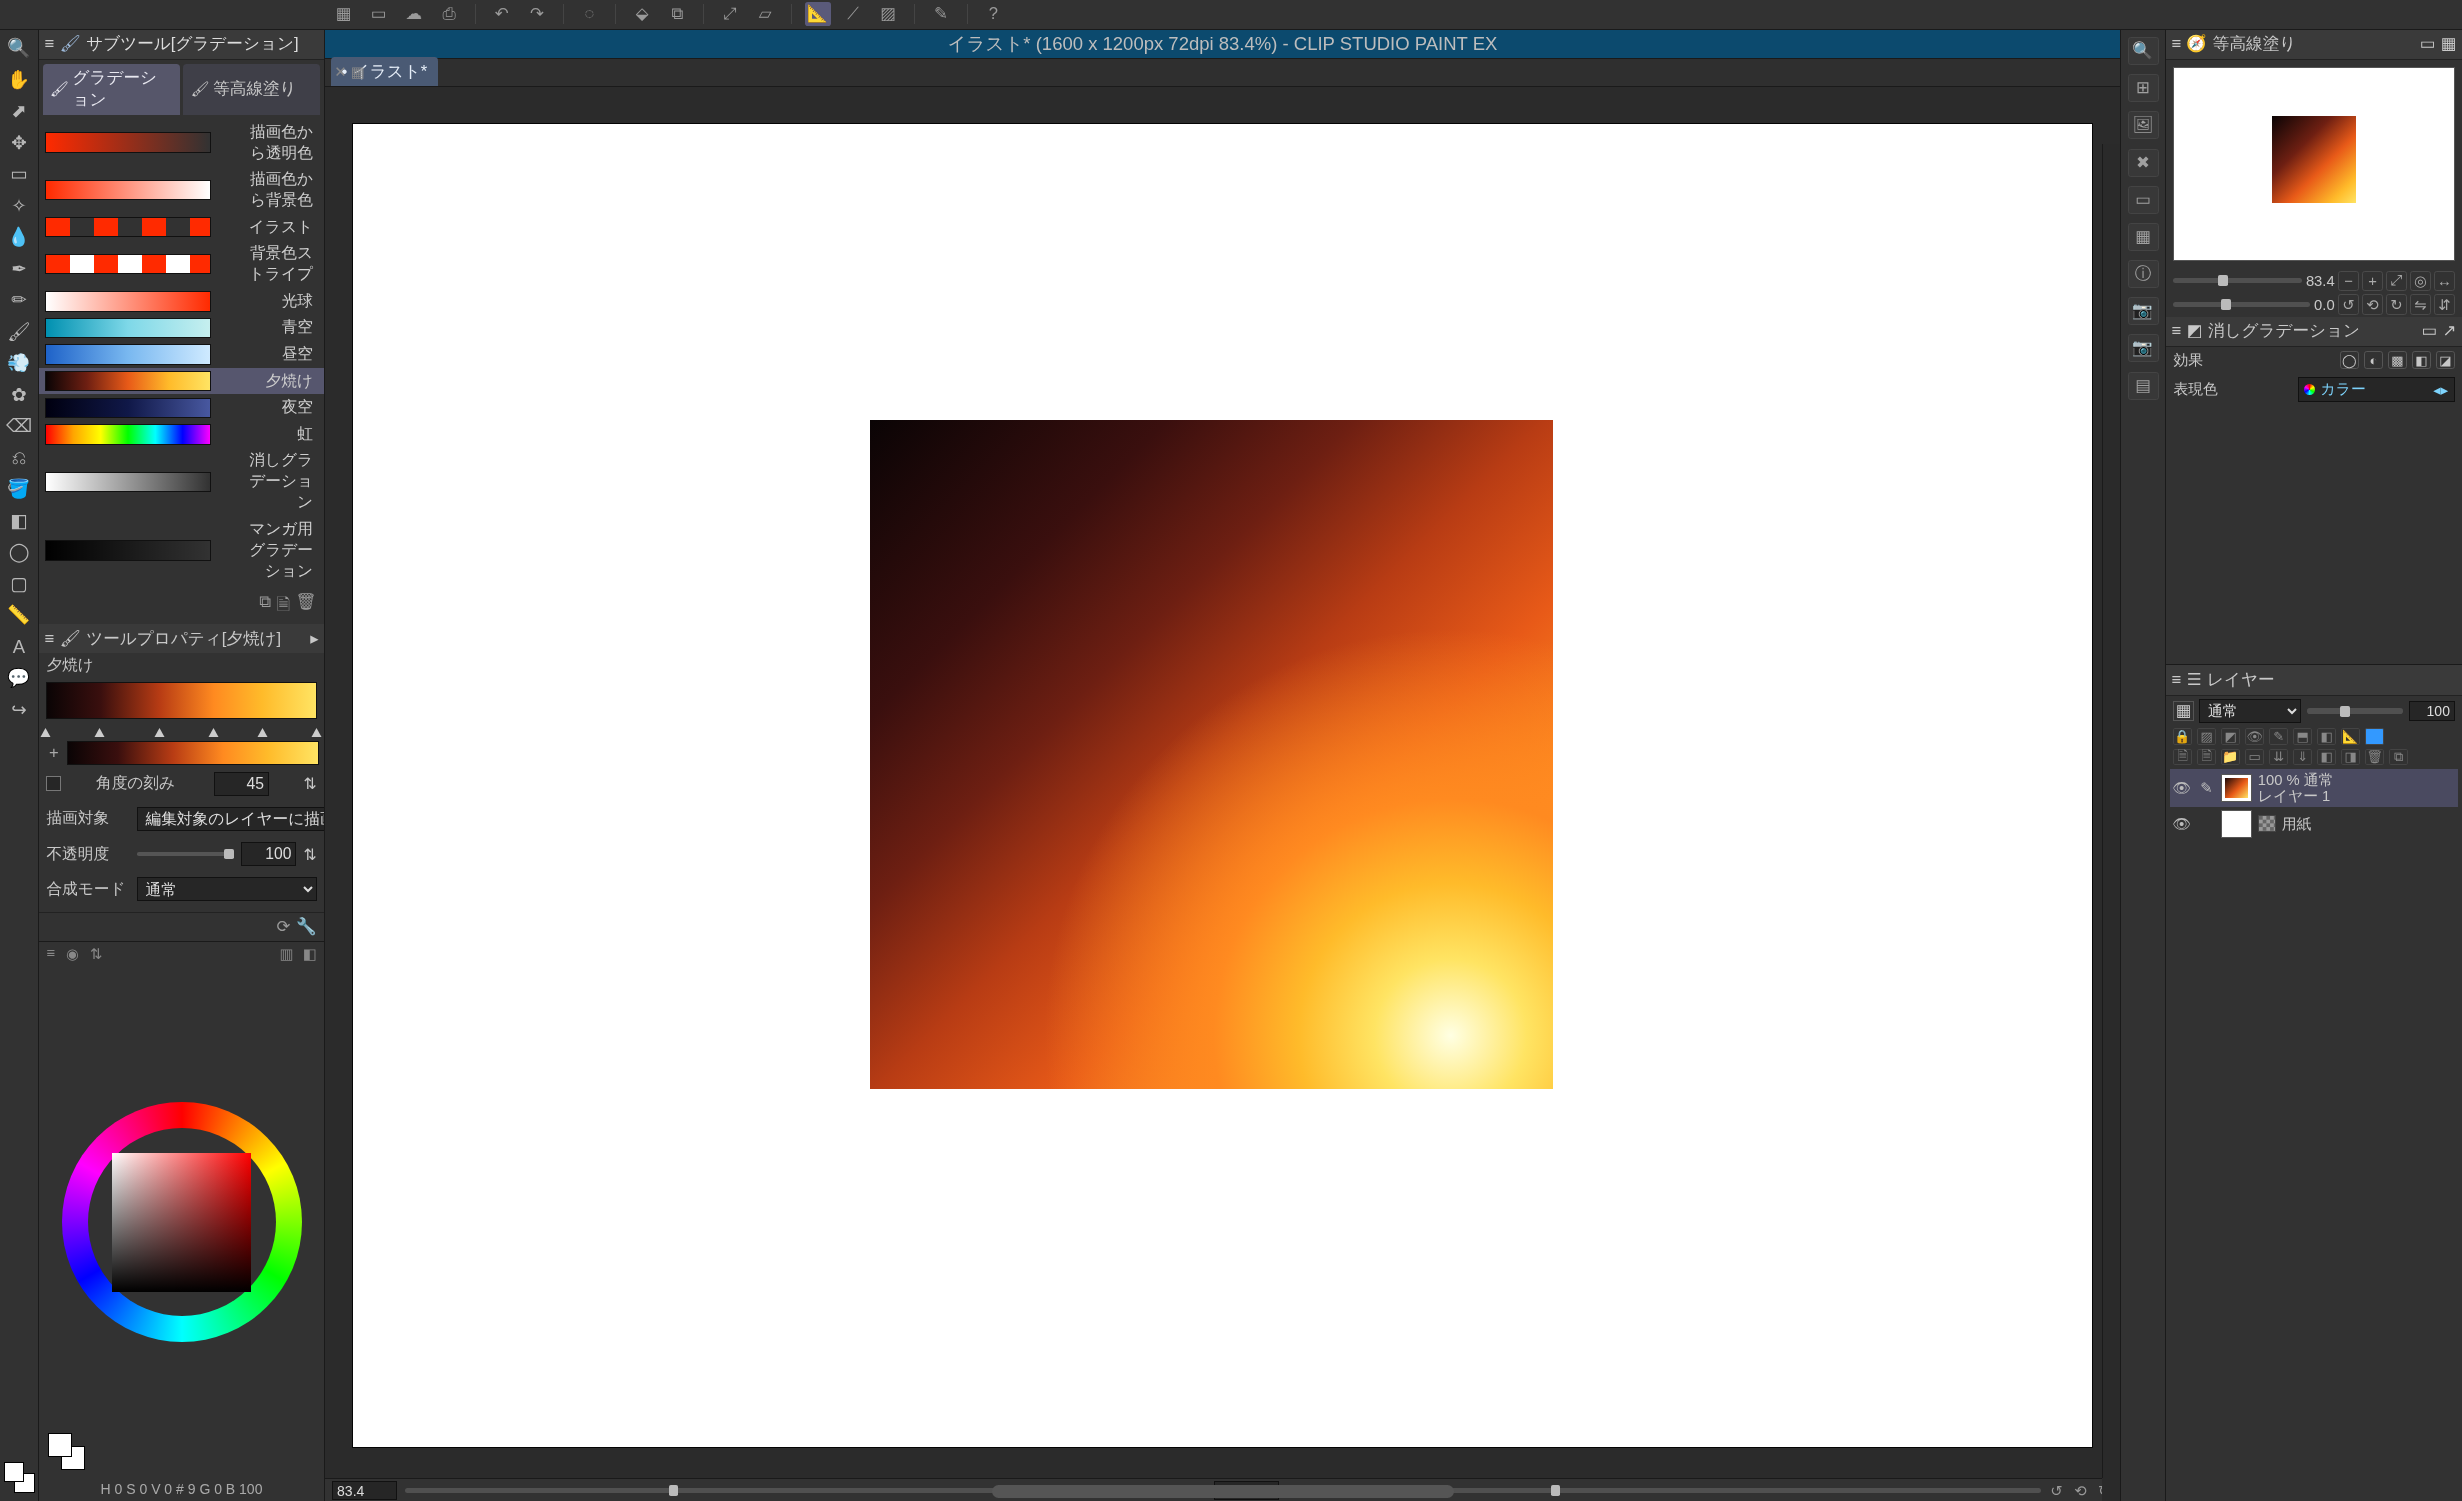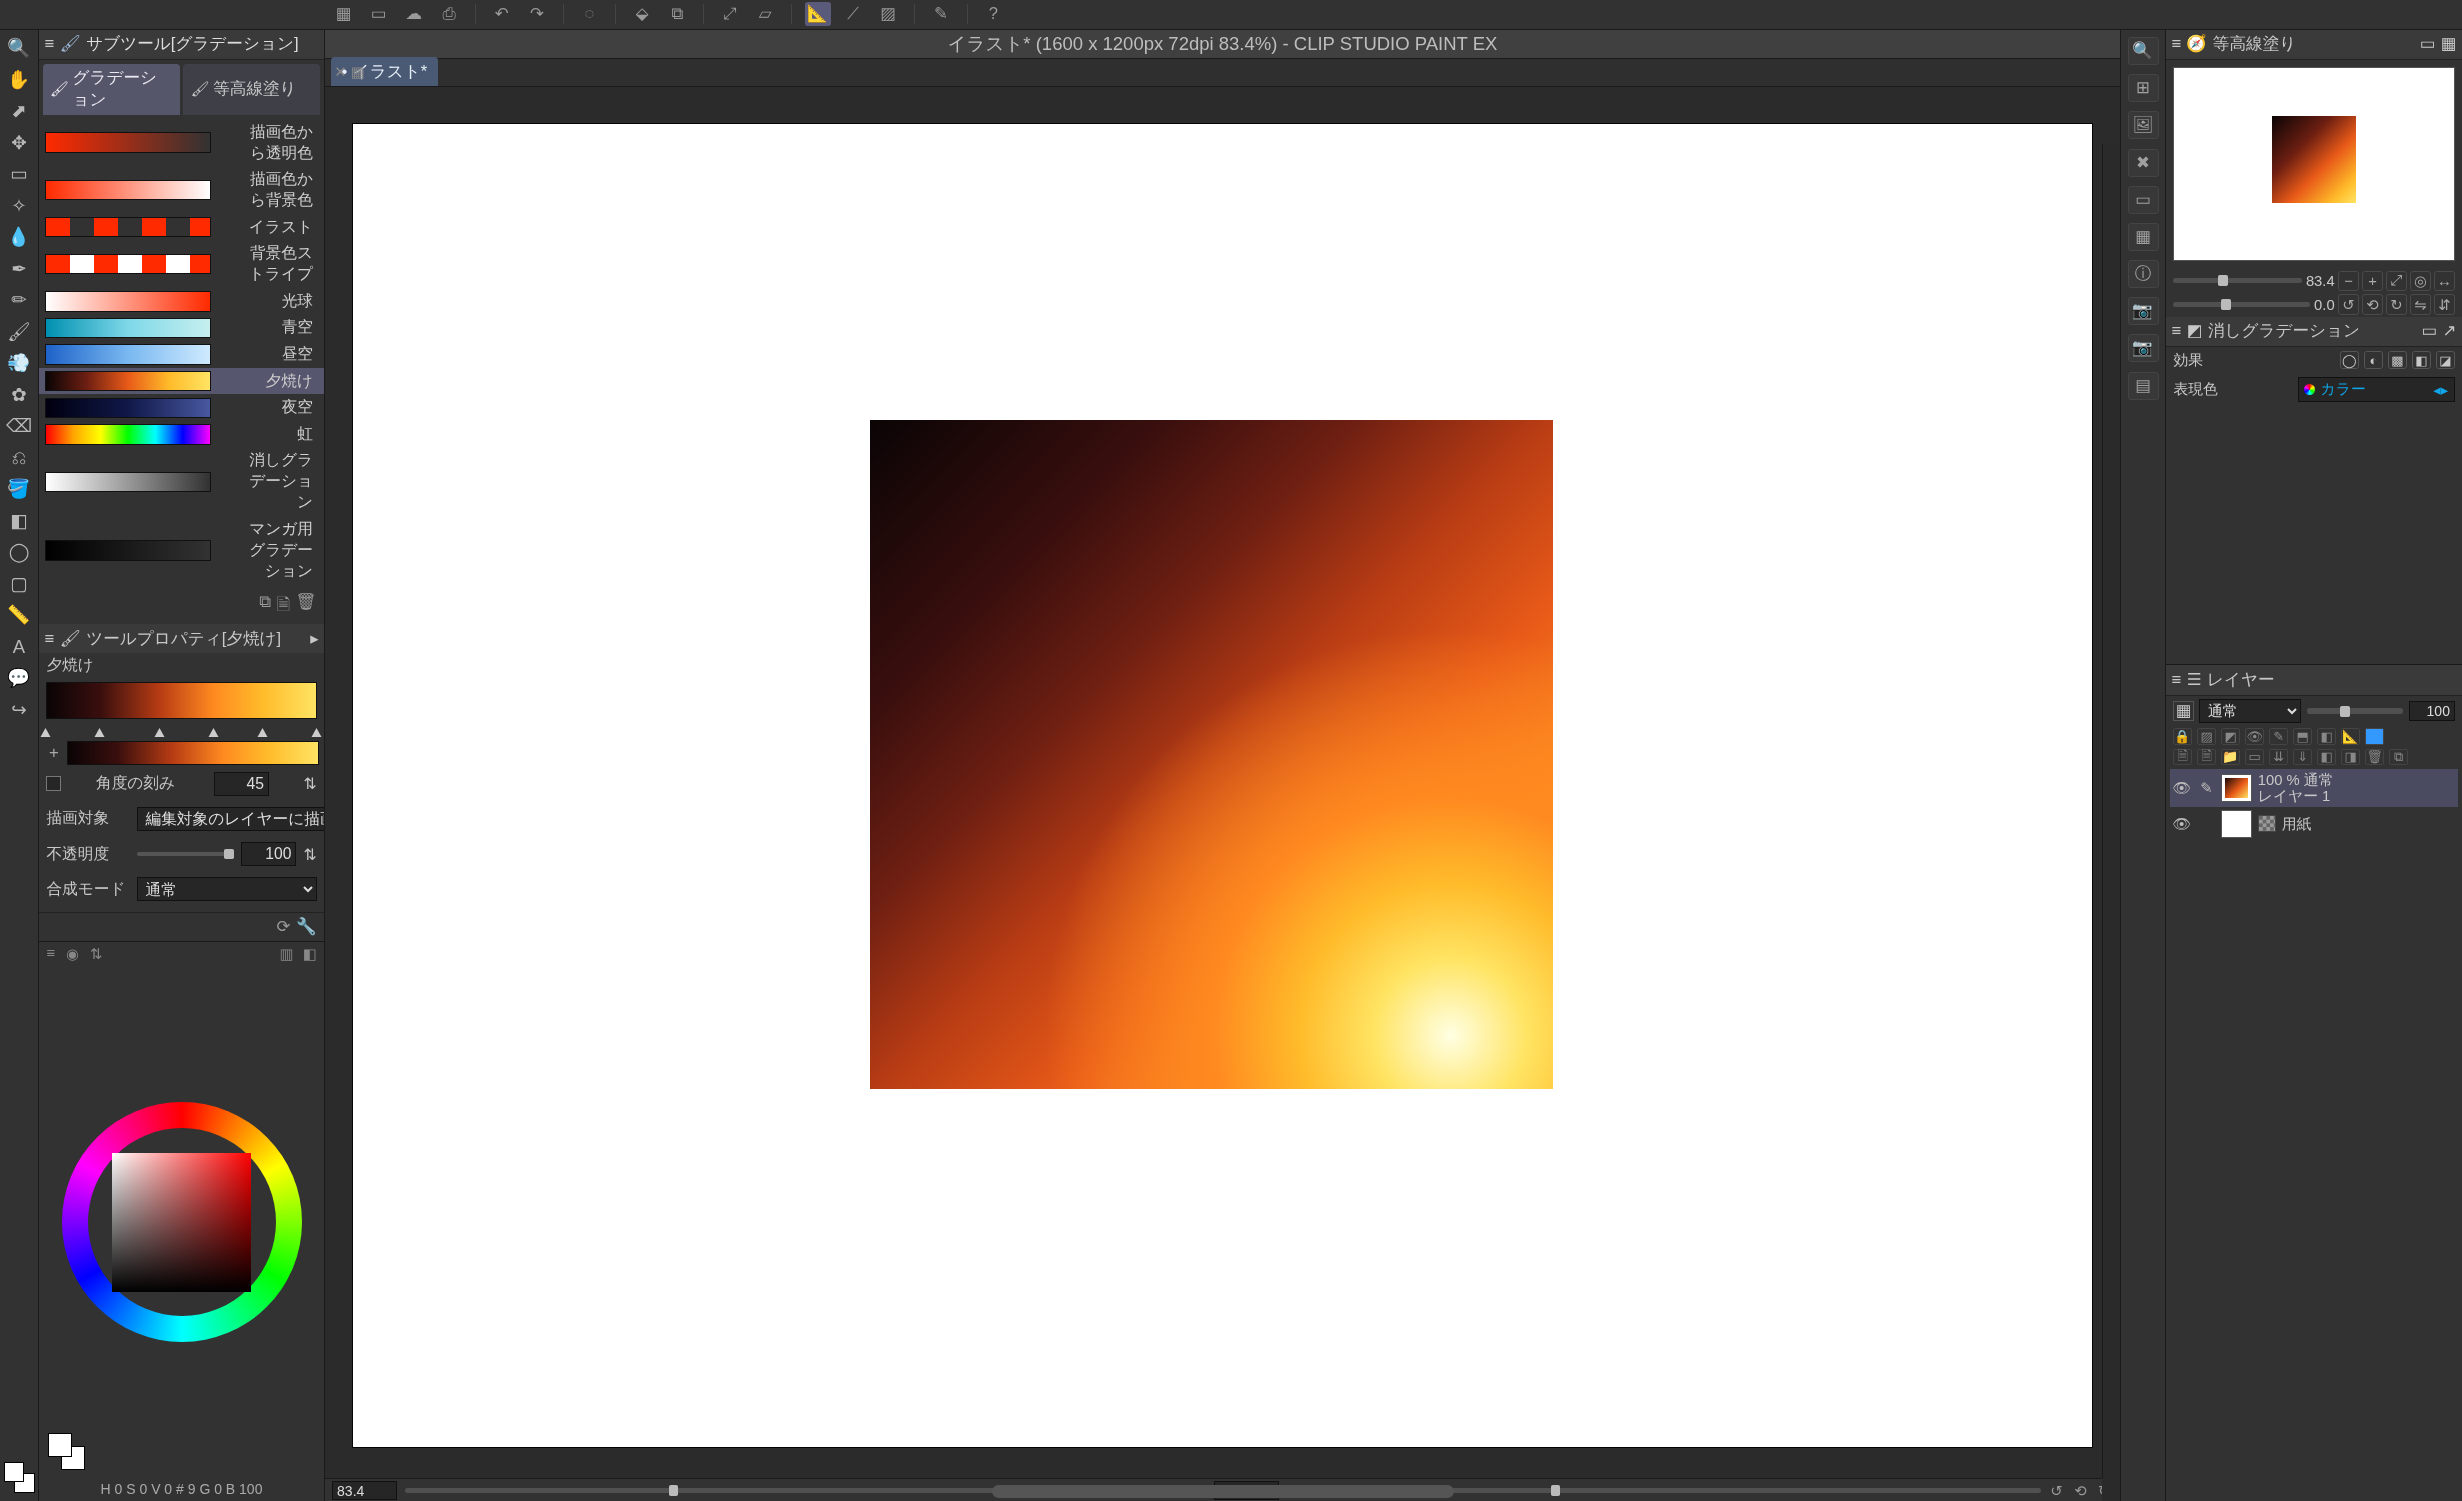--- a/index.html
+++ b/index.html
@@ -74,21 +74,21 @@
   .cw-ring::before { content:""; position:absolute; inset:26px; border-radius:50%; background:#323232; }
   .cw-sq { position:relative; width:139px; height:139px; background:linear-gradient(to right,#fff,#f00); }
   .cw-sq::after { content:""; position:absolute; inset:0; background:linear-gradient(to top, #000, transparent); }
   .cw-fgbg { position:absolute; left:9.2px; bottom:9.2px; width:37px; height:37px; }
   .cw-fgbg .fg { width:24px; height:24px; background:#fff; border:0.9px solid #000; position:absolute; top:0; left:0; }
   .cw-fgbg .bg { width:24px; height:24px; background:#fff; border:0.9px solid #000; position:absolute; bottom:0; right:0; }
   .cw-values { font-size:14px; color:#aaa; display:flex; gap:13px; padding:1.8px 9.2px 5.5px; justify-content:center; }
 
   
   .center { grid-column:3; grid-row:2; background:#2b2b2b; display:flex; flex-direction:column; position:relative; }
-  .center .titlebar { height:29.6px; display:flex; align-items:center; justify-content:center; color:#bdbdbd; font-size:18.5px; background:#404040; border-bottom:0.9px solid #1a1a1a; position:relative; }
+  .center .titlebar { height:29.6px; display:flex; align-items:center; justify-content:center; color:#bdbdbd; font-size:18.5px; background:#0c4a6e; border-bottom:0.9px solid #1a1a1a; position:relative; }
   .center .tabrow { height:28px; background:#2f2f2f; display:flex; align-items:flex-end; padding-left:5.5px; border-bottom:0.9px solid #1a1a1a; position:relative; }
   .center .tabrow .closebox { position:absolute; left:9.2px; top:3.7px; color:#888; font-size:14.8px; }
   .doc-tab { background:#4a5a74; color:#e6eef8; padding:3.7px 11px; font-size:16.6px; border-radius:3.7px 3.7px 0 0; display:flex; gap:5.5px; align-items:center; }
   .canvas-scroll { flex:1; position:relative; background:#2b2b2b; overflow:hidden; }
   .canvas-paper { position:absolute; left:28px; right:28px; top:37px; bottom:55px; background:#fff; box-shadow:0 0 0 0.9px #000; }
   .sunset-rect { position:absolute; width:683px; height:669px; left:517px; top:296px;
     background:
       radial-gradient(circle at 85% 92%, #ffffe3 0%, #ffe463 9%, #ffbb2a 18%, #ff8a20 28%, transparent 48%),
       linear-gradient(135deg, #0a0405 0%, #3a0f0e 22%, #6e1f12 36%, #b83c14 50%, #e85a18 64%, #ff8a20 78%, #ffbb2a 88%, #ffe463 96%);
   }
@@ -111,21 +111,21 @@
   .nav-thumb .mini { position:absolute; left:35%; top:25%; width:30%; height:45%;
     background: linear-gradient(135deg,#0a0405,#6e1f12 35%,#e85a18 60%,#ffbb2a 85%,#ffe463); }
   .nav-ctrls { display:flex; align-items:center; gap:3.7px; padding:1.8px 7.4px; font-size:14.8px; }
   .mini-slider { flex:1; height:5.5px; background:#505050; position:relative; border-radius:2.8px; }
   .mini-slider::after { content:""; position:absolute; left:35%; top:-2.8px; width:9.2px; height:11px; background:#bbb; border-radius:1.8px; }
   .nav-ctrls .ib { width:20.3px; height:20.3px; display:flex; align-items:center; justify-content:center; border:0.9px solid #4a4a4a; color:#aaa; border-radius:2.8px; }
 
   .layerprop .lp-row { display:flex; align-items:center; justify-content:space-between; padding:3.7px 7.4px; font-size:14.8px; }
   .lp-icons { display:flex; gap:5.5px; }
   .lp-icons .ic { width:18.5px; height:18.5px; border:0.9px solid #555; border-radius:2.8px; display:flex; align-items:center; justify-content:center; font-size:13px; }
-  .lp-select { background:#262626; color:#0ea5e9; border:0.9px solid #111; font-size:14.8px; padding:1.8px 5.5px; width:157px; display:flex; align-items:center; gap:5.5px; justify-content:space-between; }
+  .lp-select { background:#262626; color:#7dd3fc; border:0.9px solid #111; font-size:14.8px; padding:1.8px 5.5px; width:157px; display:flex; align-items:center; gap:5.5px; justify-content:space-between; }
   .lp-gear { width:11px; height:11px; border-radius:50%; background:conic-gradient(red,yellow,lime,cyan,blue,magenta,red); }
 
   .layer-panel { flex:1; display:flex; flex-direction:column; border-top:0.9px solid #1a1a1a; margin-top:259px; }
   .layer-blend { display:flex; align-items:center; gap:5.5px; padding:3.7px 7.4px; }
   .layer-blend select { flex:0 0 102px; background:#262626; color:#ddd; border:0.9px solid #111; font-size:14.8px; padding:1.8px 3.7px; }
   .layer-blend .alpha { width:46px; background:#262626; color:#ddd; border:0.9px solid #111; font-size:14px; text-align:right; padding:0.9px 3.7px; }
   .layer-iconbar { display:flex; gap:5.5px; padding:1.8px 7.4px; flex-wrap:wrap; font-size:13px; color:#888; }
   .layer-iconbar .li { width:18.5px; height:16.6px; display:flex; align-items:center; justify-content:center; border:0.9px solid #444; border-radius:1.8px; }
 
   .layer-list { padding:1.8px 3.7px; }

